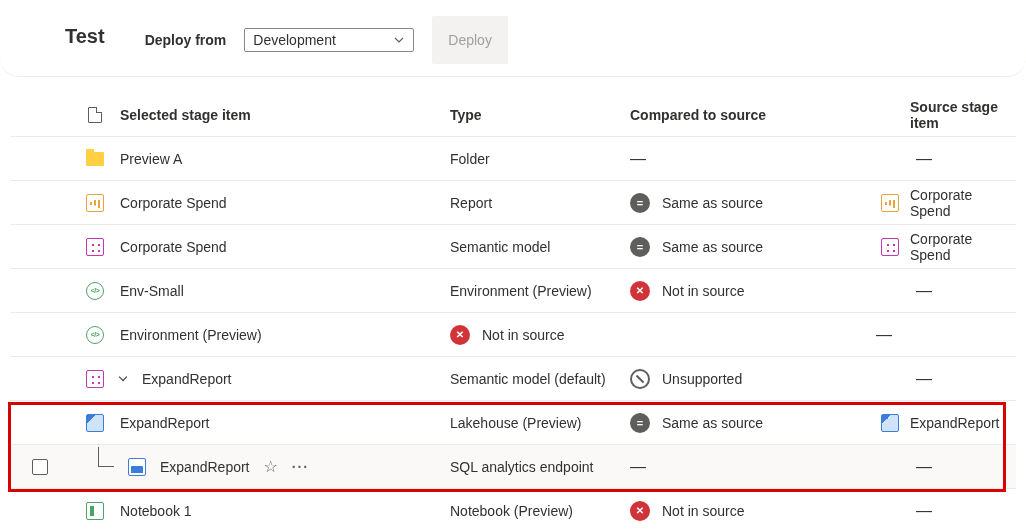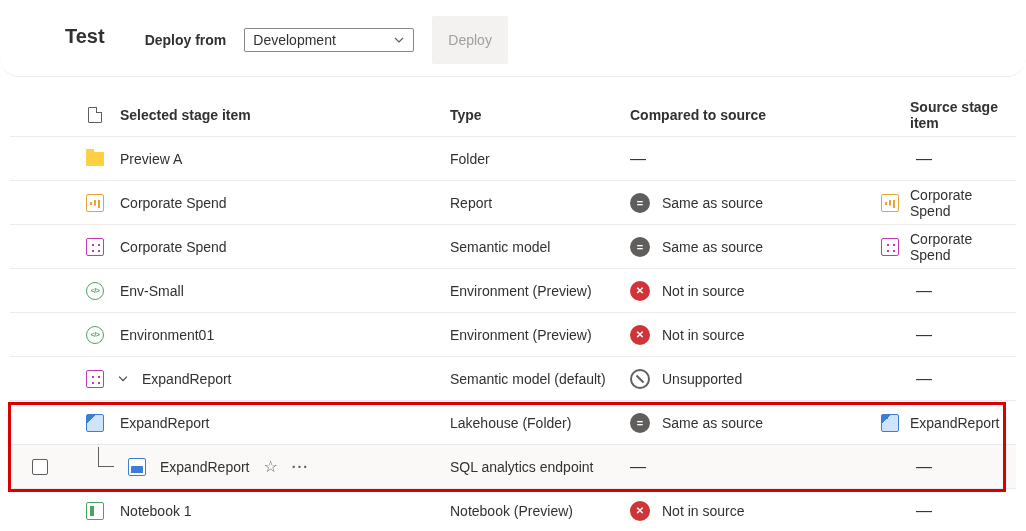--- a/index.html
+++ b/index.html
@@ -310,23 +310,20 @@
         <div class="col-srcicon"></div>
         <div class="col-source">
           <span class="dash src-indent">—</span>
         </div>
       </div>
       <div class="trow">
         <div class="col-check"></div>
         <div class="col-icon">
           <div class="icon-env"></div>
         </div>
-        <div class="col-name">
-          <span>Environment01</span>
-        </div>
         <div class="col-type">Environment (Preview)</div>
         <div class="col-compare">
           <span class="badge badge-not"></span>
           <span>Not in source</span>
         </div>
         <div class="col-srcicon"></div>
         <div class="col-source">
           <span class="dash src-indent">—</span>
         </div>
       </div>
@@ -350,21 +347,21 @@
         </div>
       </div>
       <div class="trow">
         <div class="col-check"></div>
         <div class="col-icon">
           <div class="icon-box icon-lake"></div>
         </div>
         <div class="col-name">
           <span>ExpandReport</span>
         </div>
-        <div class="col-type">Lakehouse (Folder)</div>
+        <div class="col-type">Lakehouse (Preview)</div>
         <div class="col-compare">
           <span class="badge badge-same"></span>
           <span>Same as source</span>
         </div>
         <div class="col-srcicon">
           <div class="icon-box icon-lake"></div>
         </div>
         <div class="col-source">
           <span>ExpandReport</span>
         </div>

